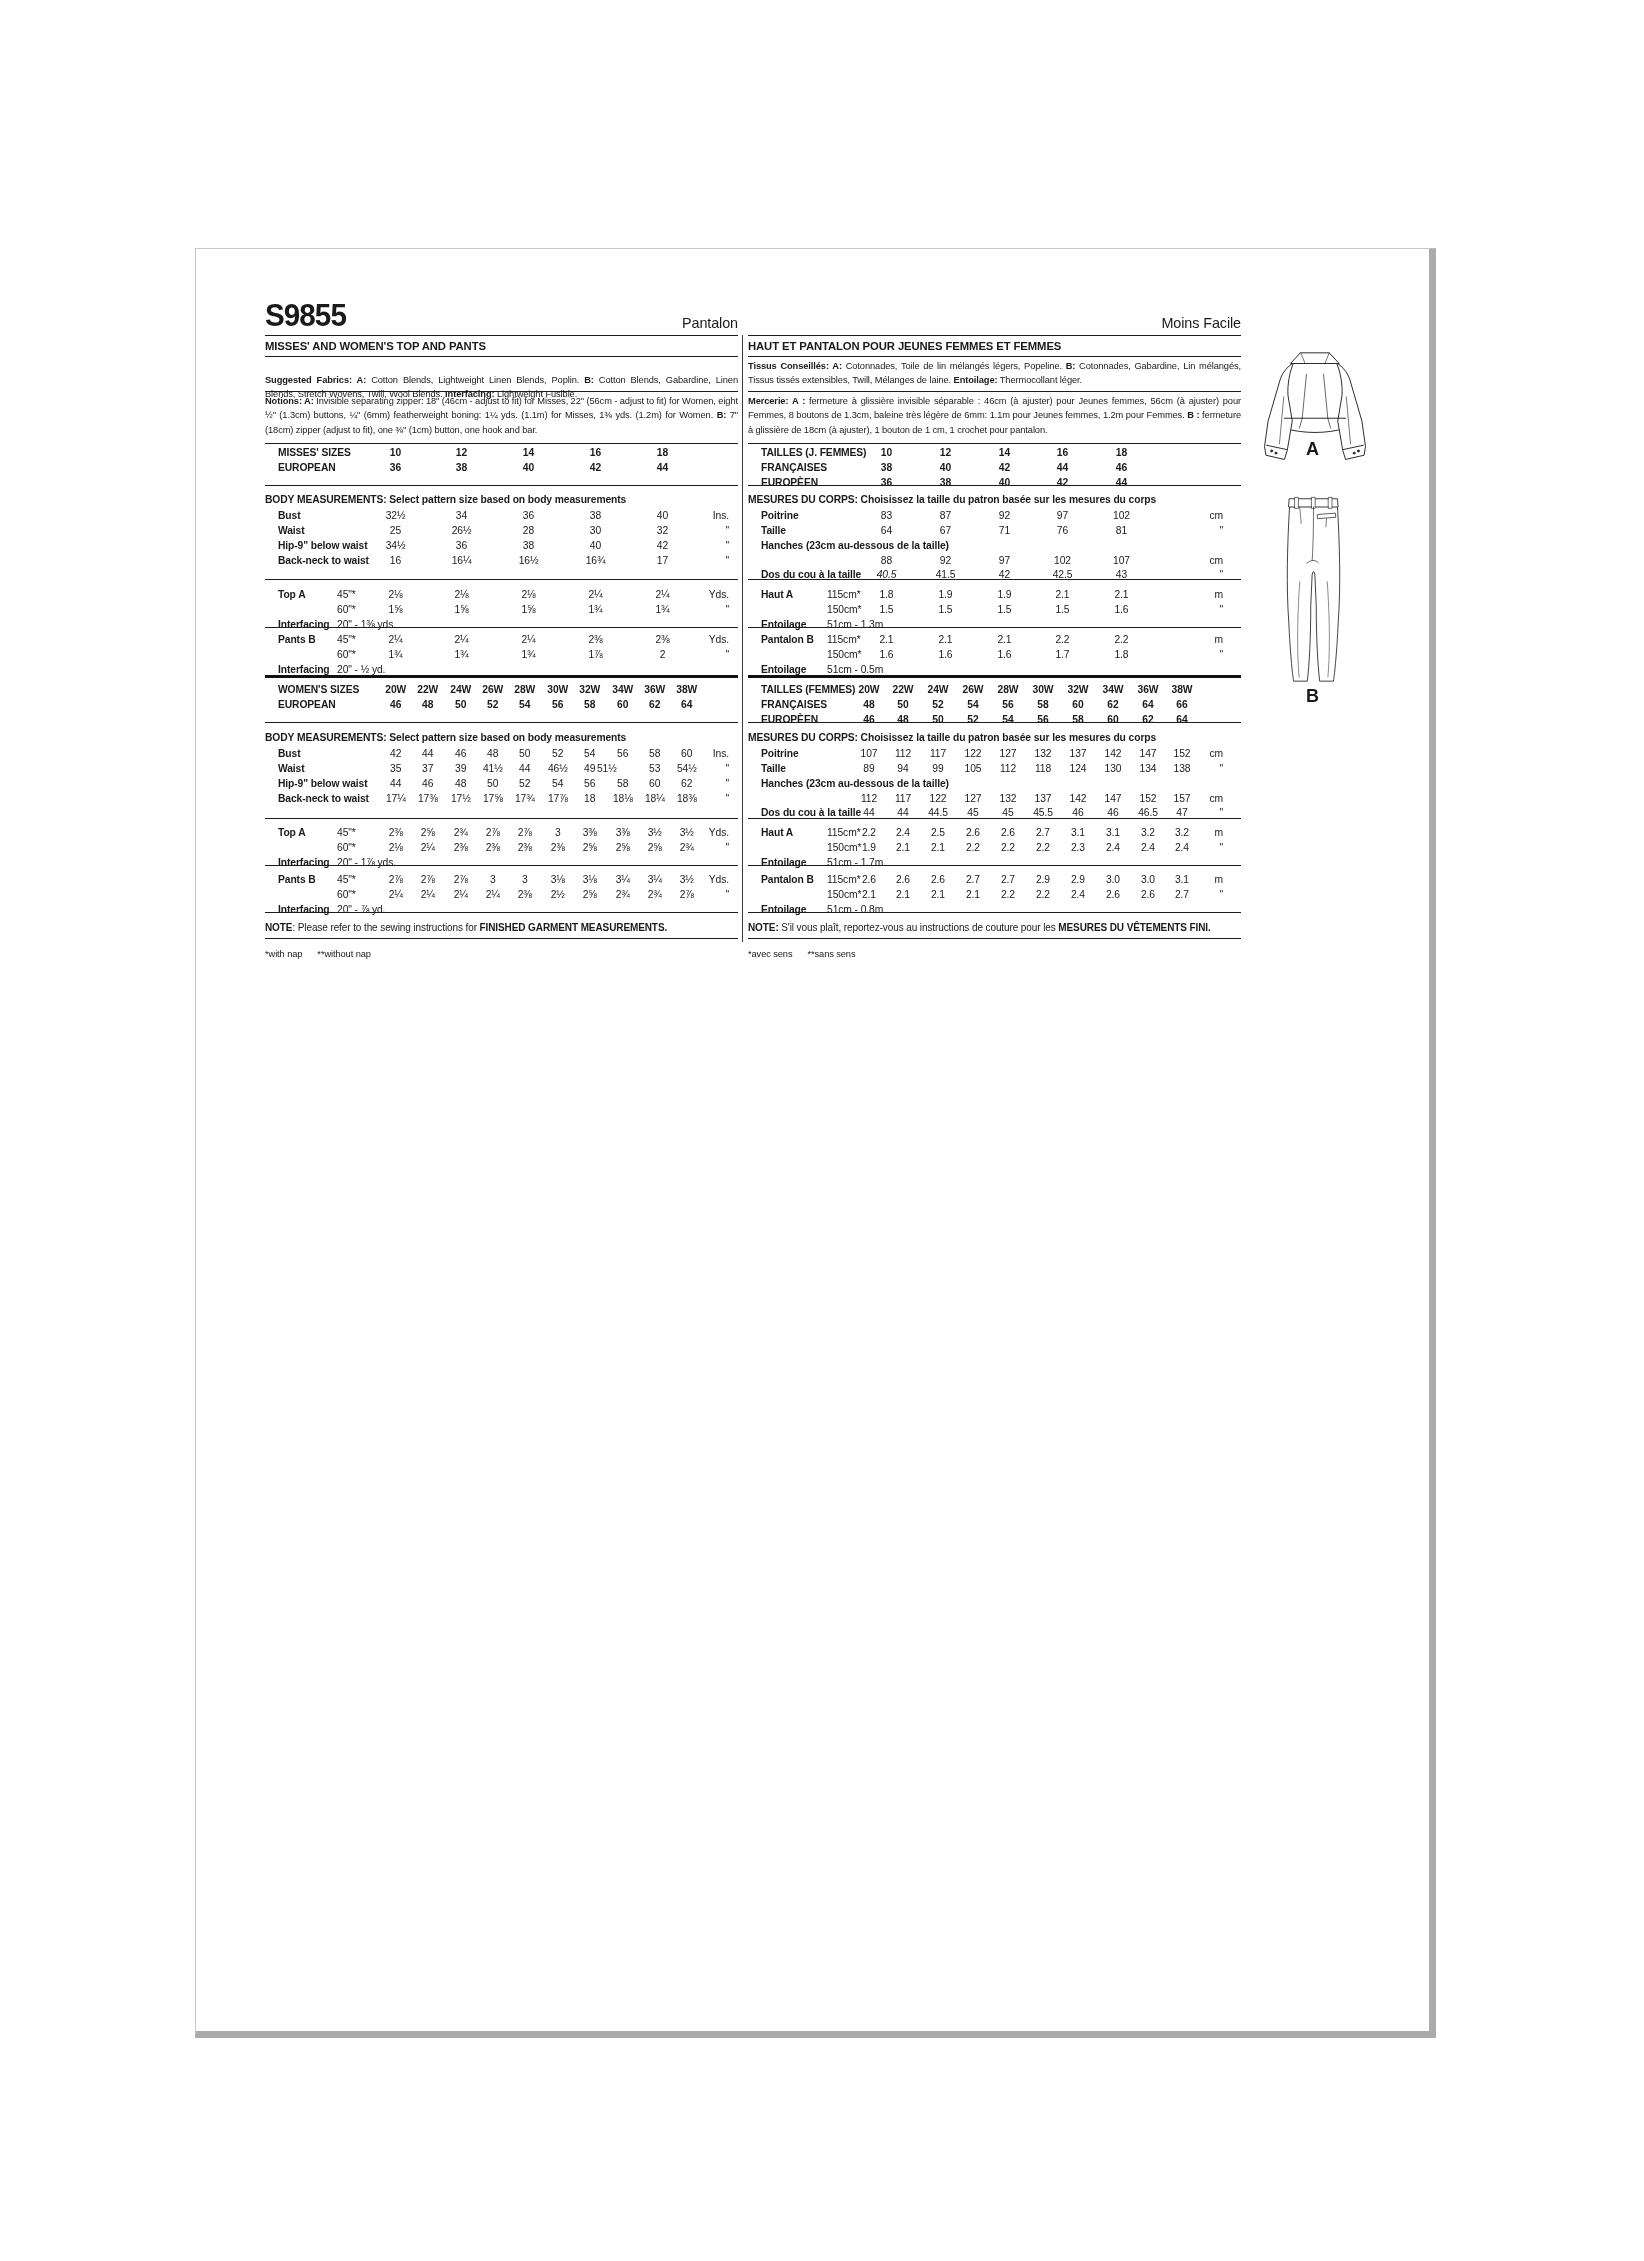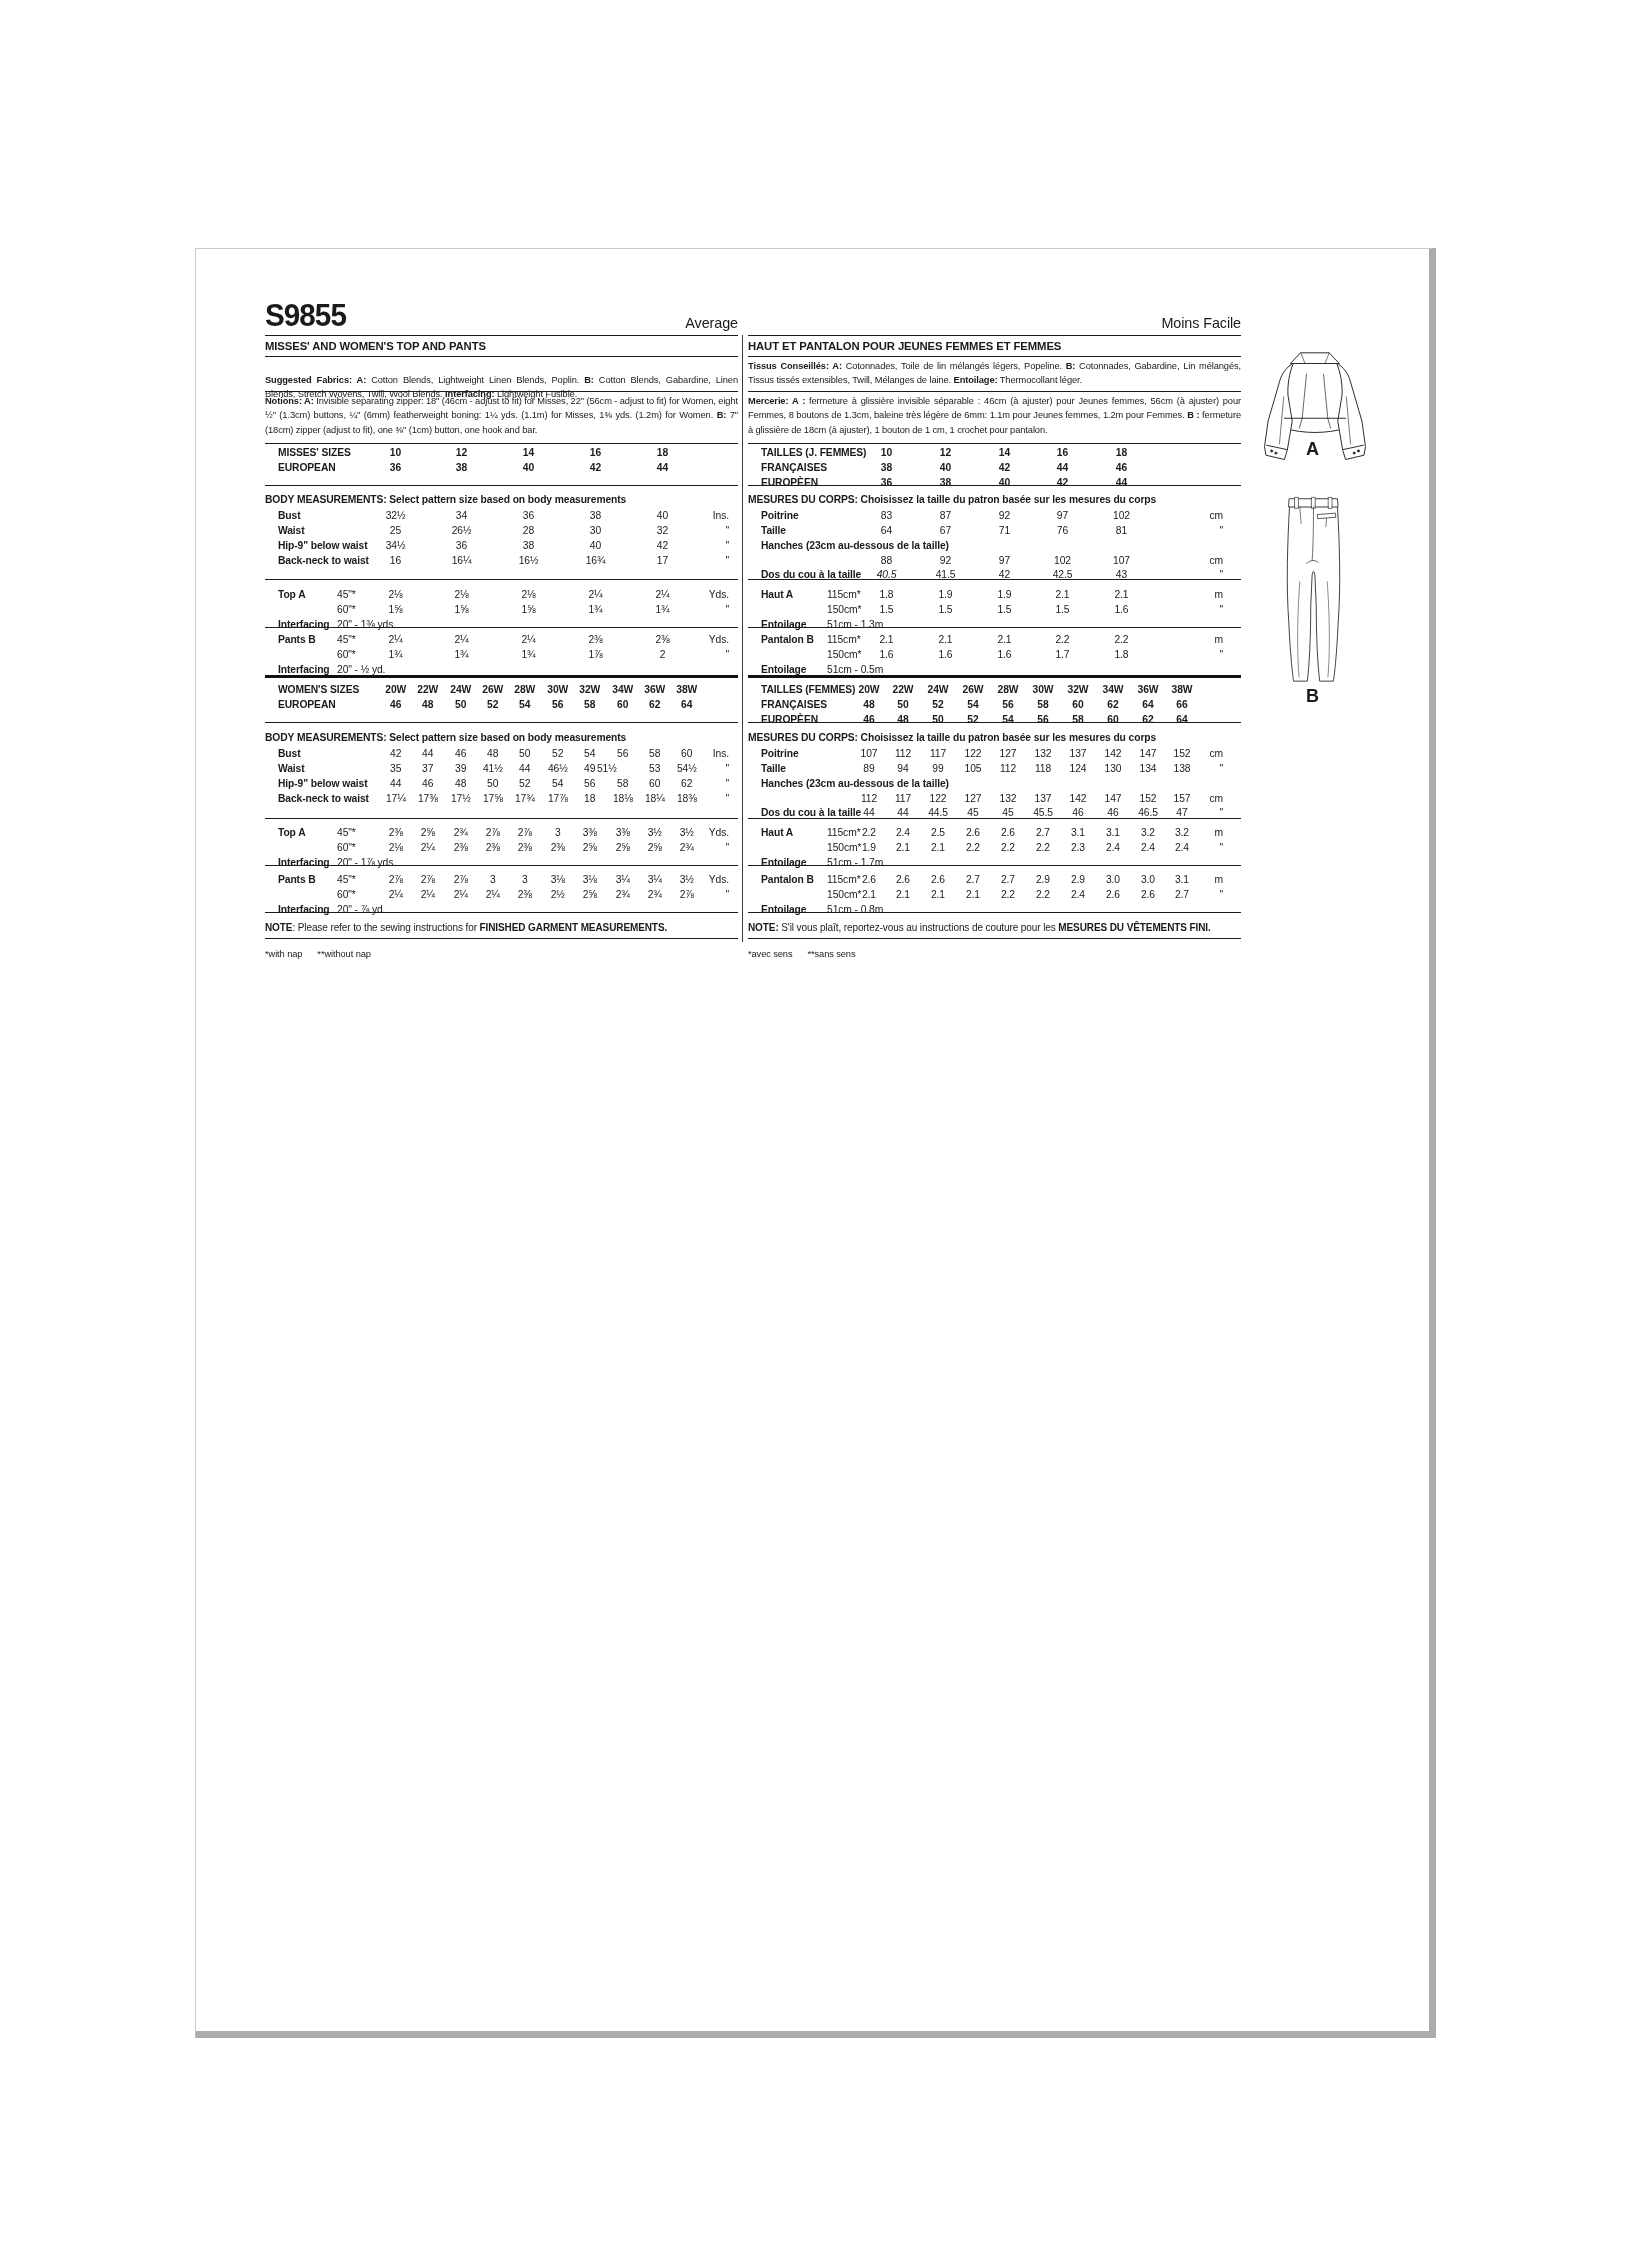--- a/index.html
+++ b/index.html
@@ -35,21 +35,21 @@
   .footnote span{margin-right:15px;}
   .fig-label{font-size:18px;font-weight:bold;text-align:center;}
   svg{display:block;}
 </style>
 </head>
 <body>
 
 <div id="page">
 
   <div class="abs pattern-num" style="left:69px;top:48px;">S9855</div>
-  <div class="abs difficulty col-l" style="top:66px;">Average</div>
+  <div class="abs difficulty col-l" style="top:66px;">Pantalon</div>
   <div class="abs difficulty col-r" style="top:66px;">Moins Facile</div>
 
   <div class="abs doc-title col-l" style="top:91px;">MISSES' AND WOMEN'S TOP AND PANTS</div>
   <div class="abs doc-title col-r" style="top:91px;">HAUT ET PANTALON POUR JEUNES FEMMES ET FEMMES</div>
 
   <div class="abs para col-l" style="top:124px;">
     <b>Suggested Fabrics: A:</b><span> Cotton Blends, Lightweight Linen Blends, Poplin. </span><b>B:</b><span> Cotton Blends, Gabardine, Linen Blends, Stretch Wovens, Twill, Wool Blends. </span><b>Interfacing:</b><span> Lightweight Fusible.</span>
   </div>
   <div class="abs para col-r" style="top:110px;">
     <b>Tissus Conseillés: A:</b><span> Cotonnades, Toile de lin mélangés légers, Popeline. </span><b>B:</b><span> Cotonnades, Gabardine, Lin mélangés, Tissus tissés extensibles, Twill, Mélanges de laine. </span><b>Entoilage:</b><span> Thermocollant léger.</span>

